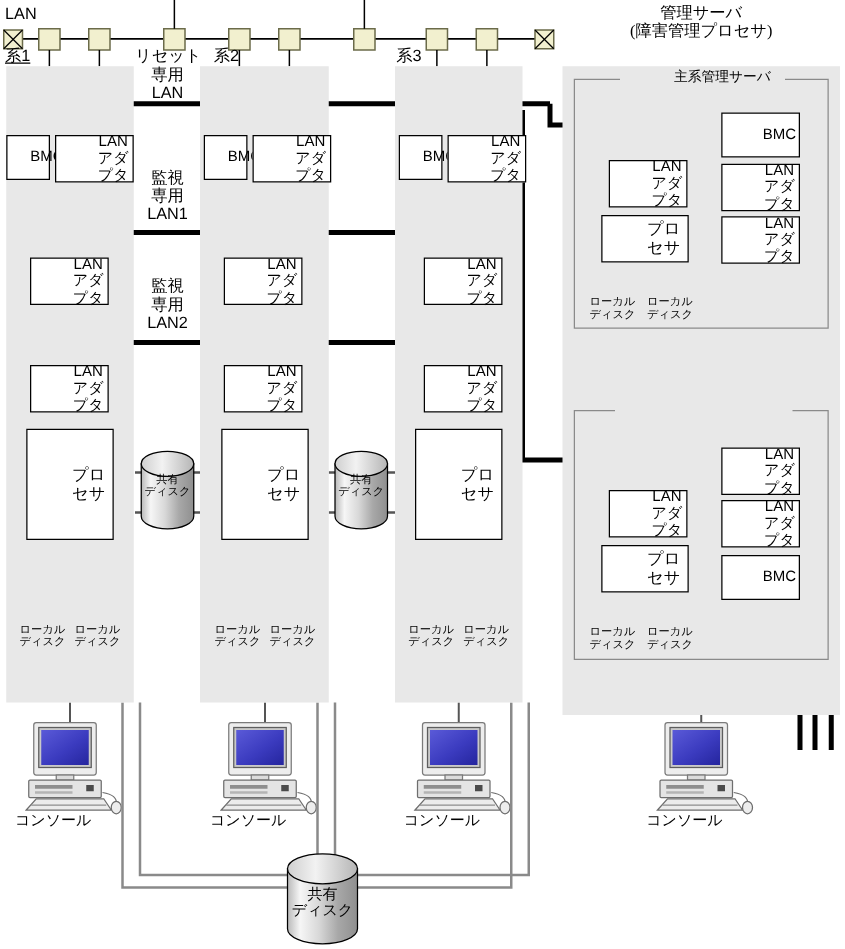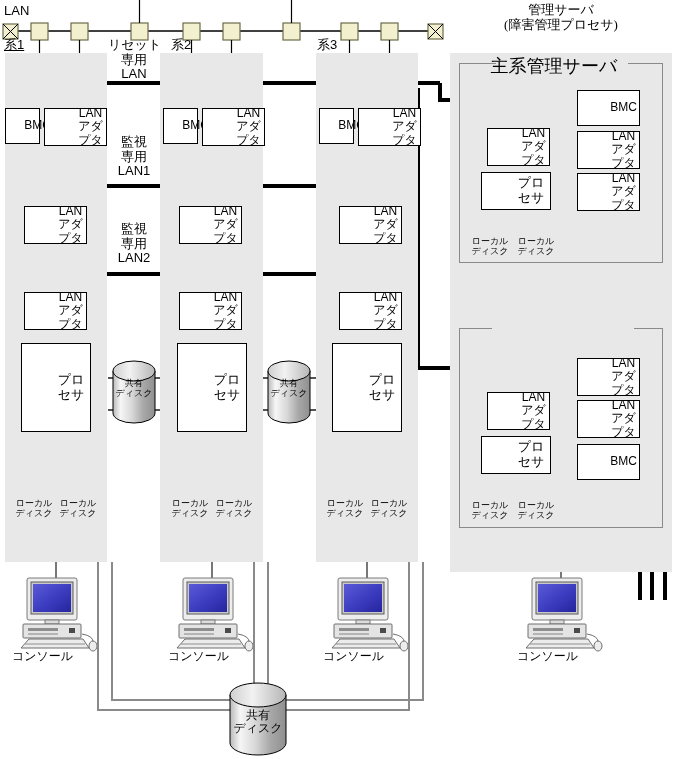--- a/index.html
+++ b/index.html
@@ -288,21 +288,21 @@
   <div class="lbl c" style="left:108px;top:222px;width:52px;font-size:13px;">
     <div>監視</div>
     <div>専用</div>
     <div>LAN2</div>
   </div>
 
   <div class="lbl c" style="left:450px;top:3px;width:222px;font-size:13px;font-family:Liberation Serif, serif;">
     <div>管理サーバ</div>
     <div>(障害管理プロセサ)</div>
   </div>
-  <div class="lbl c" style="left:488px;top:56px;width:132px;font-size:18px;">主系管理サーバ</div>
+  <div class="lbl c" style="left:512px;top:56px;width:132px;font-size:11px;">主系管理サーバ</div>
 
   <div class="box" style="left:5px;top:108px;width:35px;height:36px;font-size:12px;">BMC</div>
   <div class="box" style="left:44px;top:108px;width:63px;height:38px;font-size:12px;">
     <div>
       <div>LAN</div>
       <div>アダプタ</div>
     </div>
   </div>
   <div class="box" style="left:24px;top:206px;width:63px;height:38px;font-size:12px;">
     <div>

